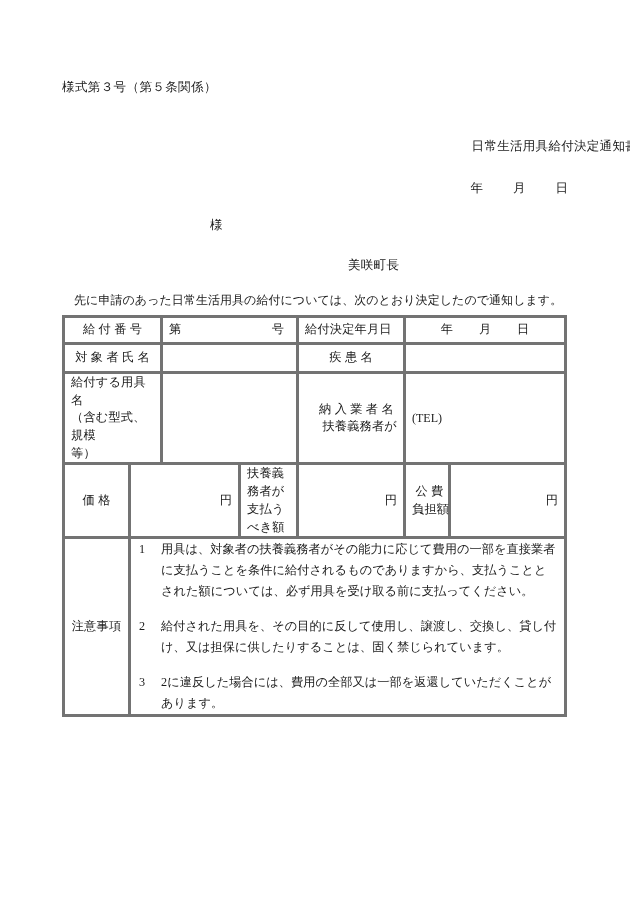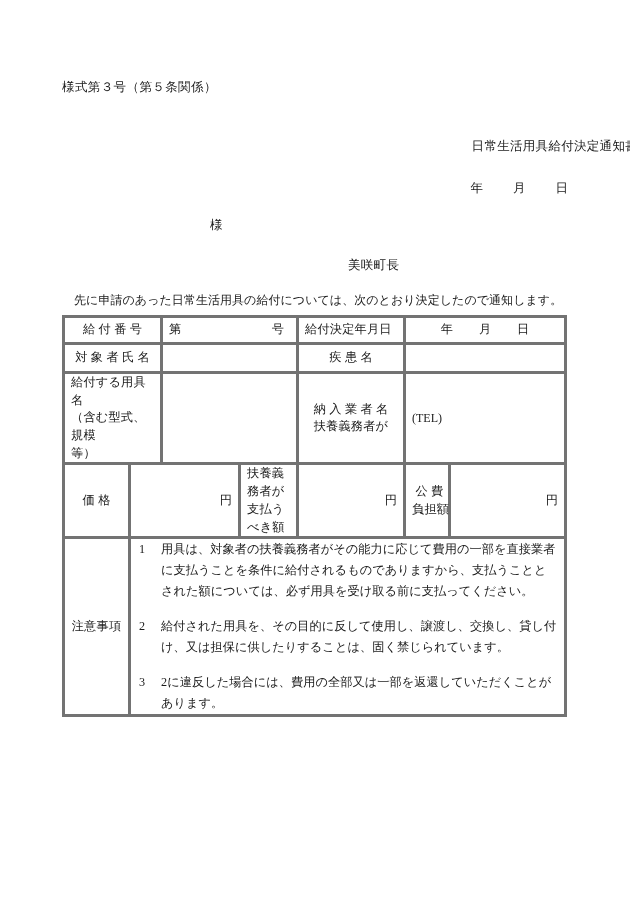--- a/index.html
+++ b/index.html
@@ -217,21 +217,21 @@
         <td colspan="2"></td>
       </tr>
 
       <tr class="row-h3">
         <td class="lbl-left" colspan="2">
           <div>給付する用具名</div>
           <div>（含む型式、規模</div>
           <div>等）</div>
         </td>
         <td colspan="2"></td>
-        <td class="stack" colspan="2" style="text-align:center">
+        <td class="stack" colspan="2" style="text-align:right">
           <div class="w">納入業者名</div>
           <div class="n">扶養義務者が</div>
         </td>
         <td class="tel-cell" colspan="2">
           <span>(TEL)</span>
         </td>
       </tr>
 
       <tr class="row-h4">
         <td class="lbl">価格</td>

